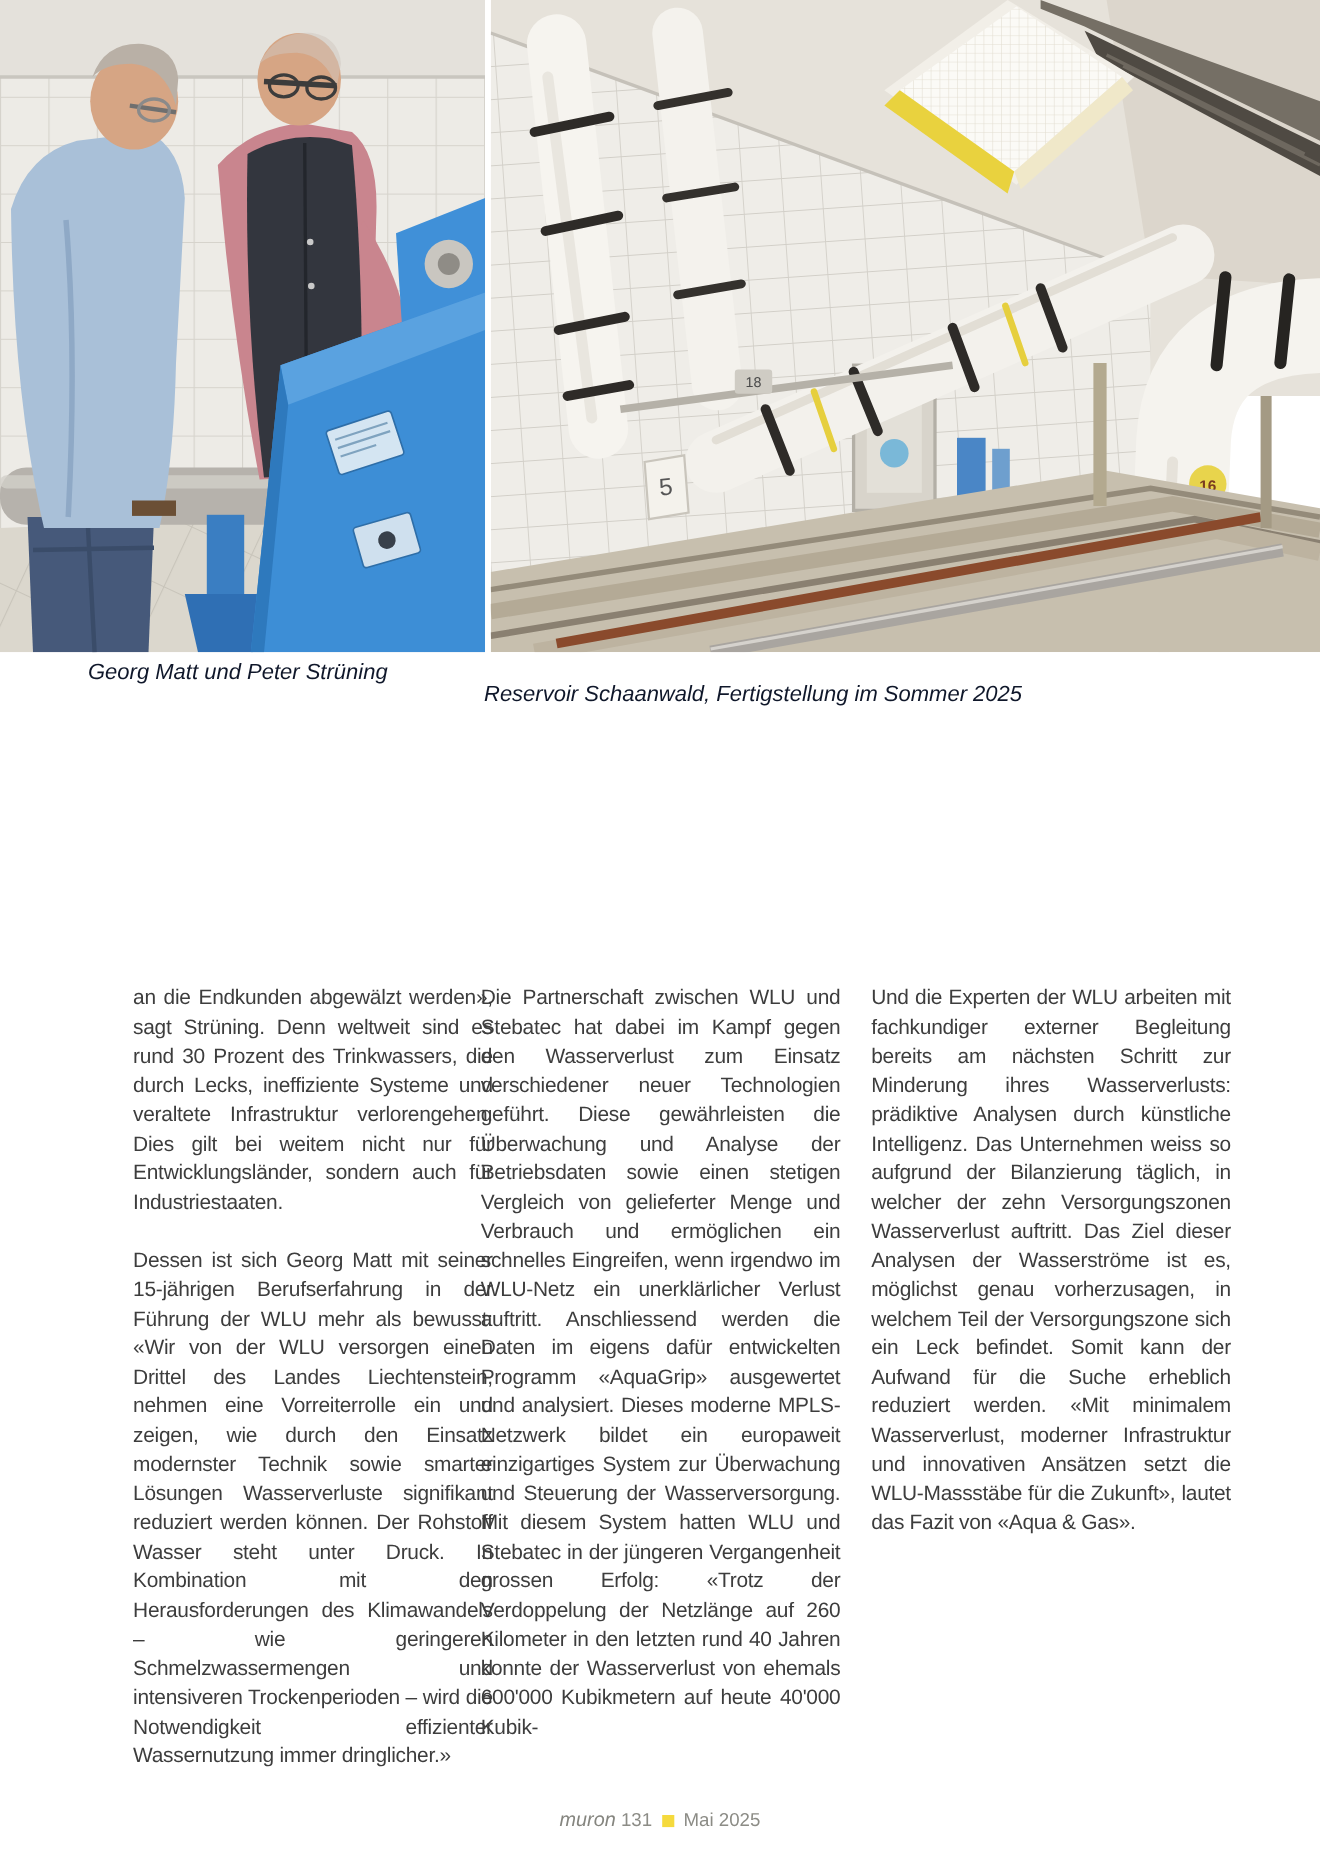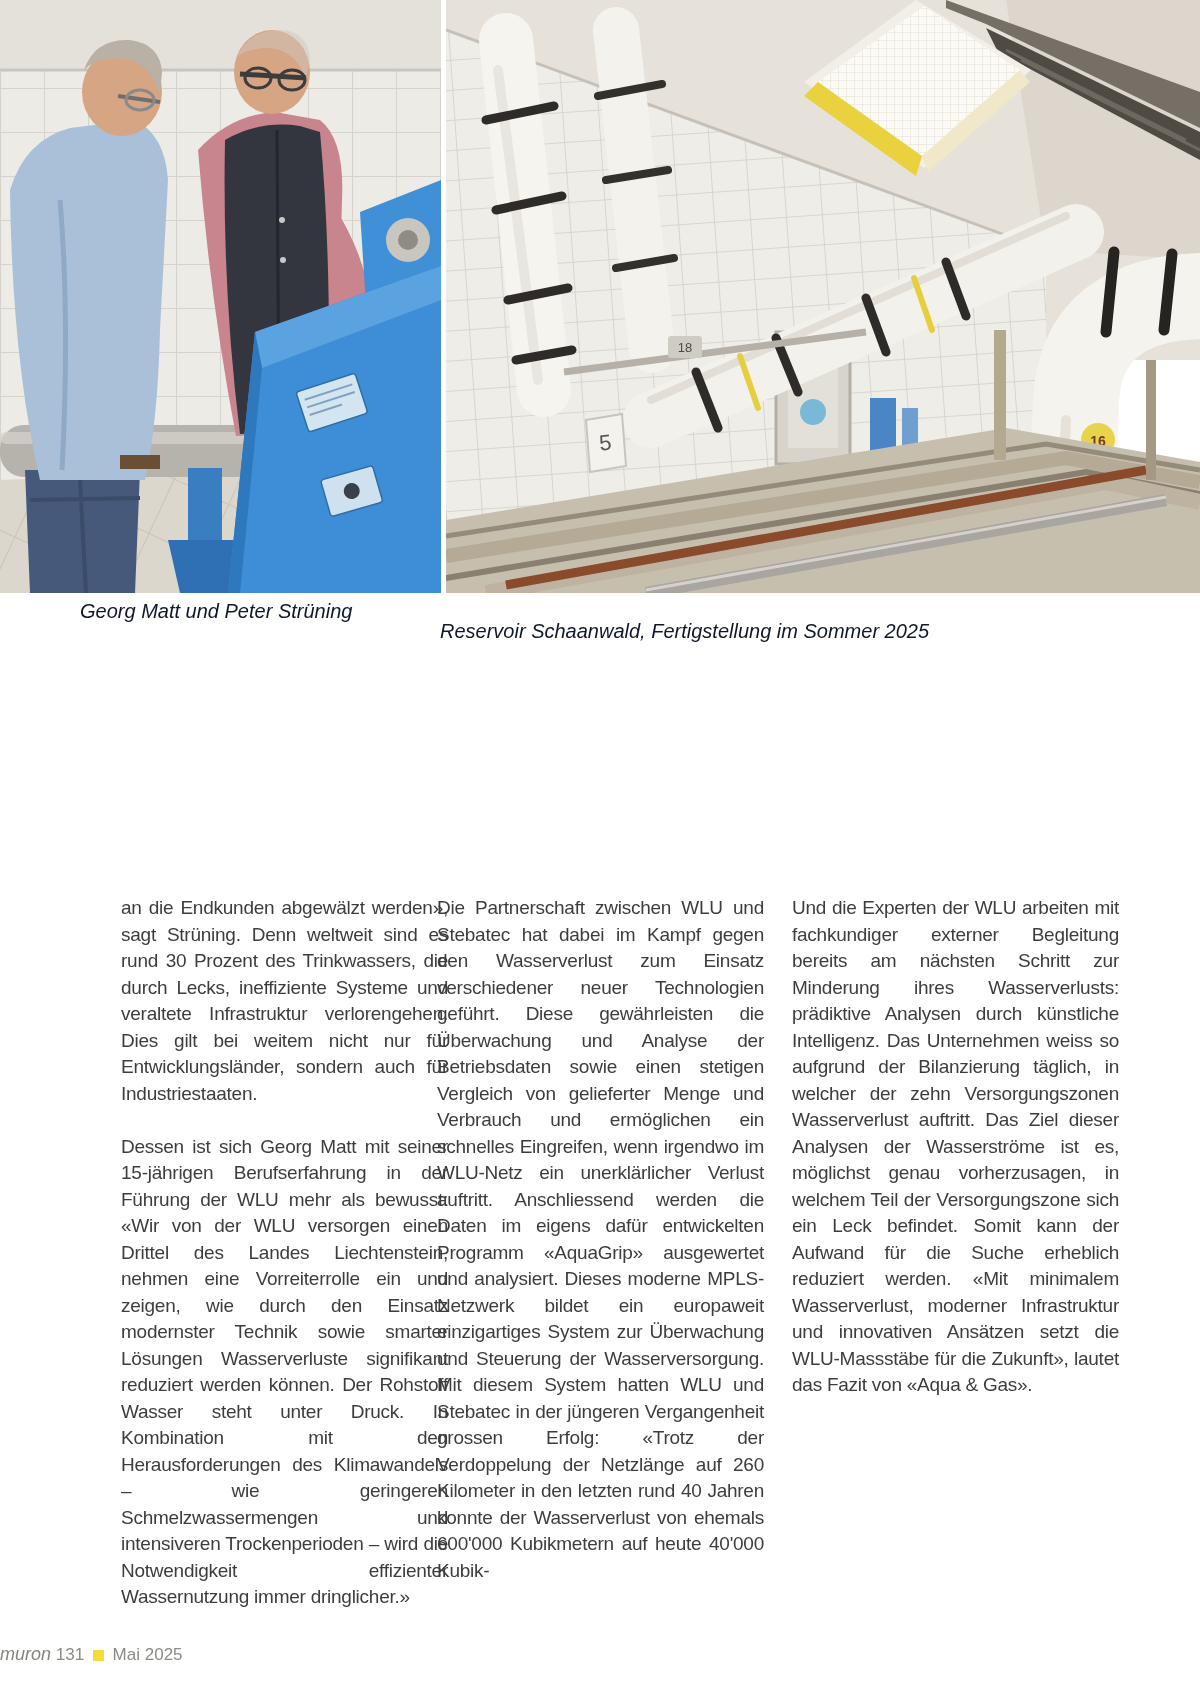--- a/index.html
+++ b/index.html
@@ -23,21 +23,21 @@
   }
   #col-1{left:80px;margin-left:41px;}
   #col-2{left:437px;}
   #col-3{left:792px;}
   .col p{margin:0 0 26.5px 0;}
   .col h3{
     margin:0;font-size:19px;line-height:26.5px;font-weight:bold;
     color:#2e2e2e;text-align:left;
   }
   .footer{
-    position:absolute;top:1644px;left:0;width:1200px;
+    position:absolute;top:1644px;left:0;width:1200px;text-align:center;
     font-size:17px;color:#8c8c86;
   }
   .footer .mag{font-style:italic;font-size:18px;color:#85857f;}
   .footer .sq{
     display:inline-block;width:11px;height:11px;background:#f5da3d;
     margin:0 4px;vertical-align:-1px;
   }
   svg{display:block;}
   svg text{font-family:"Liberation Sans", sans-serif;}
 </style>

